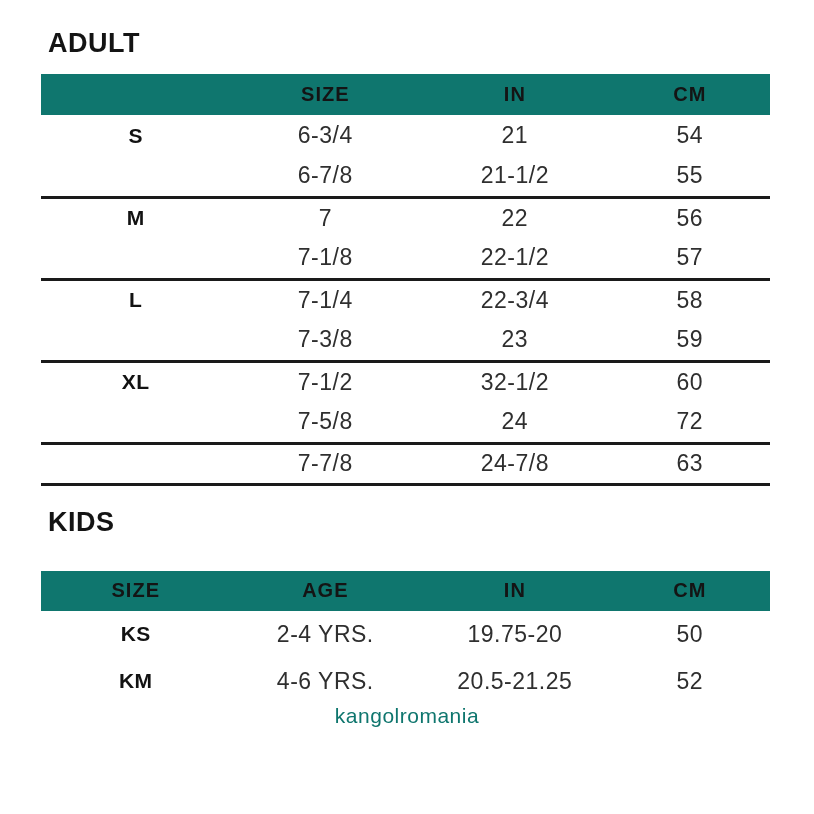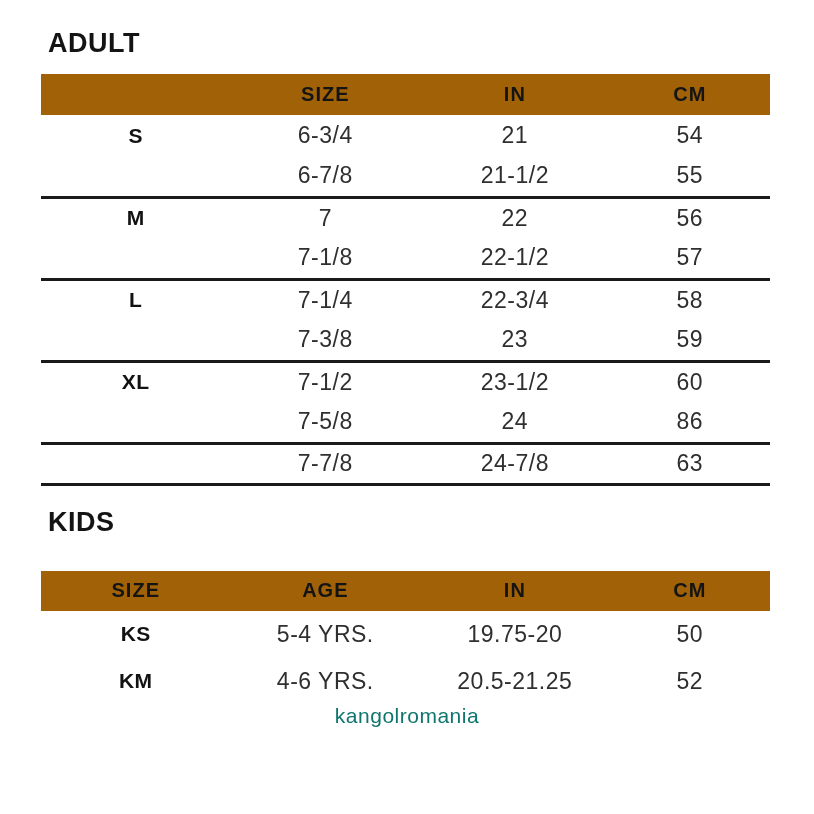--- a/index.html
+++ b/index.html
@@ -32,21 +32,21 @@
   table.size-table {
     width: 729px;
     border-collapse: collapse;
     table-layout: fixed;
   }
   col.c1 { width: 26%; }
   col.c2 { width: 26%; }
   col.c3 { width: 26%; }
   col.c4 { width: 22%; }
 
-  thead tr { background: #a16207; }
+  thead tr { background: #0f766e; }
   thead th {
     height: 41px;
     font-size: 20px;
     font-weight: bold;
     letter-spacing: 1px;
     color: #141414;
     text-align: center;
     vertical-align: middle;
   }
   .kids-table thead th { height: 40px; }
@@ -135,28 +135,28 @@
         </tr>
         <tr class="group-end">
           <td class="row-label"></td>
           <td>7-3/8</td>
           <td>23</td>
           <td>59</td>
         </tr>
         <tr>
           <td class="row-label">XL</td>
           <td>7-1/2</td>
-          <td>23-1/2</td>
+          <td>32-1/2</td>
           <td>60</td>
         </tr>
         <tr class="group-end">
           <td class="row-label"></td>
           <td>7-5/8</td>
           <td>24</td>
-          <td>86</td>
+          <td>72</td>
         </tr>
         <tr class="group-end">
           <td class="row-label"></td>
           <td>7-7/8</td>
           <td>24-7/8</td>
           <td>63</td>
         </tr>
       </tbody>
     </table>
 
@@ -173,21 +173,21 @@
         <tr>
           <th>SIZE</th>
           <th>AGE</th>
           <th>IN</th>
           <th>CM</th>
         </tr>
       </thead>
       <tbody>
         <tr>
           <td class="row-label">KS</td>
-          <td>5-4 YRS.</td>
+          <td>2-4 YRS.</td>
           <td>19.75-20</td>
           <td>50</td>
         </tr>
         <tr>
           <td class="row-label">KM</td>
           <td>4-6 YRS.</td>
           <td>20.5-21.25</td>
           <td>52</td>
         </tr>
       </tbody>

